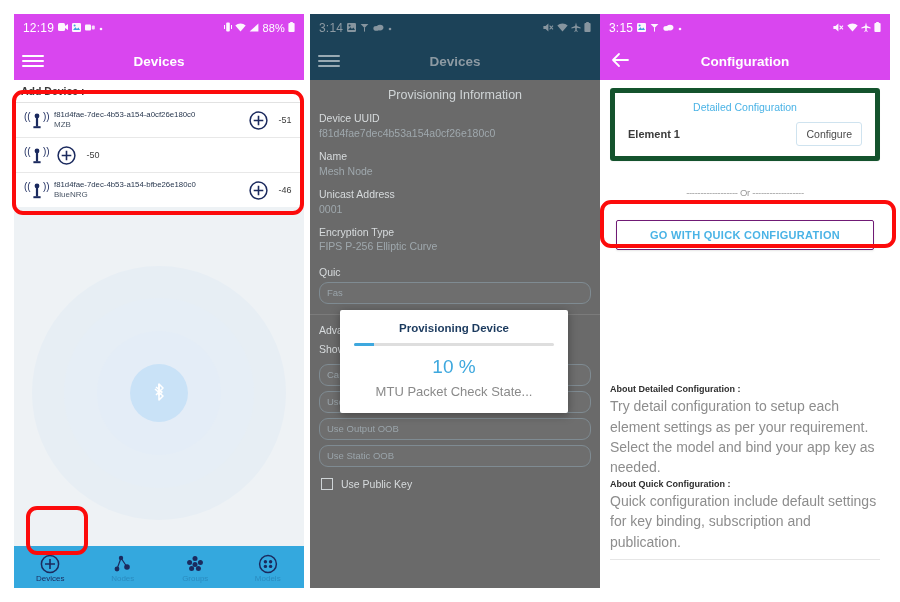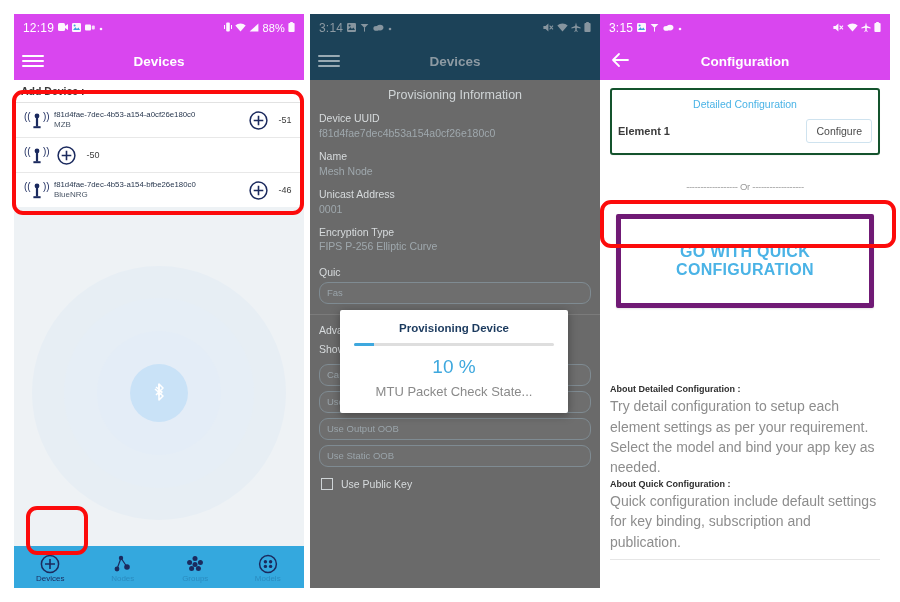--- a/index.html
+++ b/index.html
@@ -131,36 +131,36 @@
   }
   .dlg-title { text-align:center; font-size:11.5px; font-weight:bold; color:#1b3a5e; }
   .dlg-bar { margin:9px 0 0; height:3px; background:#dedede; border-radius:2px; overflow:hidden; }
   .dlg-bar > i { display:block; height:100%; width:22%; background:#3ea8de; }
   .dlg-pct { text-align:center; font-size:19px; color:#3ea8de; padding:10px 0 6px; }
   .dlg-state { text-align:center; font-size:13px; color:#8a8a8a; }
 
   
   #phone3 .body { position:relative; height:508px; background:#ffffff; padding:8px 10px 0; }
   .card {
-    border:2px solid #14532d; border-radius:3px; background:#fff;
-    padding:8px 6px 10px; box-shadow:0 1px 1px rgba(0,0,0,.04);
+    border:5px solid #14532d; border-radius:3px; background:#fff;
+    padding:8px 13px 10px; box-shadow:0 1px 1px rgba(0,0,0,.04);
   }
   .card-title { text-align:center; font-size:10.5px; color:#4ab3e6; padding-bottom:9px; }
   .card-row { display:flex; align-items:center; }
   .card-row .el { flex:1; font-size:11px; color:#3b3b3b; font-weight:bold; }
   .btn-outline {
     border:1px solid #cfe3ef; border-radius:3px; background:#fff;
     font-size:10.5px; color:#4a4a4a; padding:5px 9px;
   }
   .orline { text-align:center; font-size:9.5px; color:#9a9a9a; padding:26px 0 0; letter-spacing:-.3px; }
   .quickwrap { padding:22px 6px 0; }
   .btn-quick {
-    width:100%; border:5px solid #701a75; border-radius:2px; background:#fff;
-    color:#4ab3e6; font-size:16px; font-weight:bold; letter-spacing:.3px;
-    text-align:center; padding:24px 0; box-shadow:0 1px 2px rgba(0,0,0,.10);
+    width:100%; border:1px solid #701a75; border-radius:2px; background:#fff;
+    color:#4ab3e6; font-size:11px; font-weight:bold; letter-spacing:.3px;
+    text-align:center; padding:8px 0; box-shadow:0 1px 2px rgba(0,0,0,.10);
   }
   .about { position:absolute; left:10px; right:10px; bottom:28px; }
   .about h4 { font-size:9px; color:#2e2e2e; font-weight:bold; line-height:1.5; }
   .about p { font-size:14px; color:#8d8d8d; line-height:1.45; }
   .about .rule { height:1px; background:#e6e6e6; margin-top:7px; }
 
   
   .redbox { position:absolute; border:4px solid #fc0b0b; border-radius:11px; pointer-events:none; }
   #red1 { left: 12px; top: 90px; width: 292px; height: 125px; }
   #red2 { left: 26px; top: 506px; width: 62px; height: 49px; }

